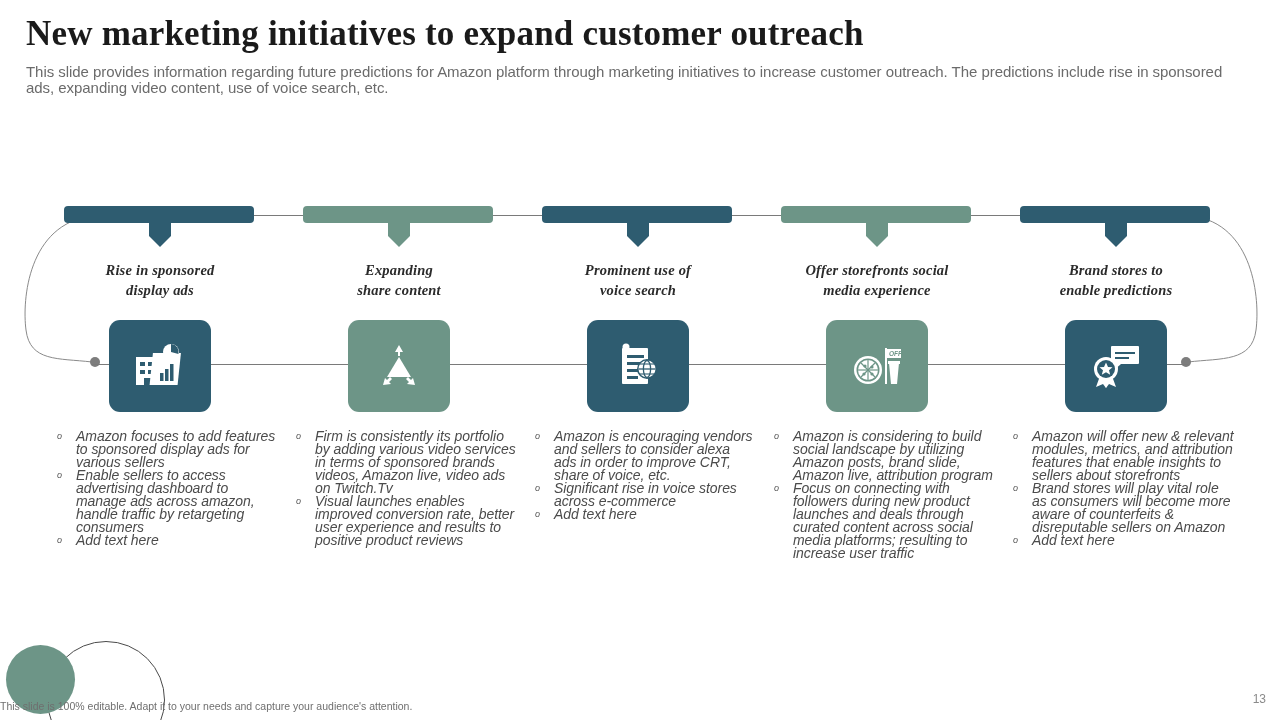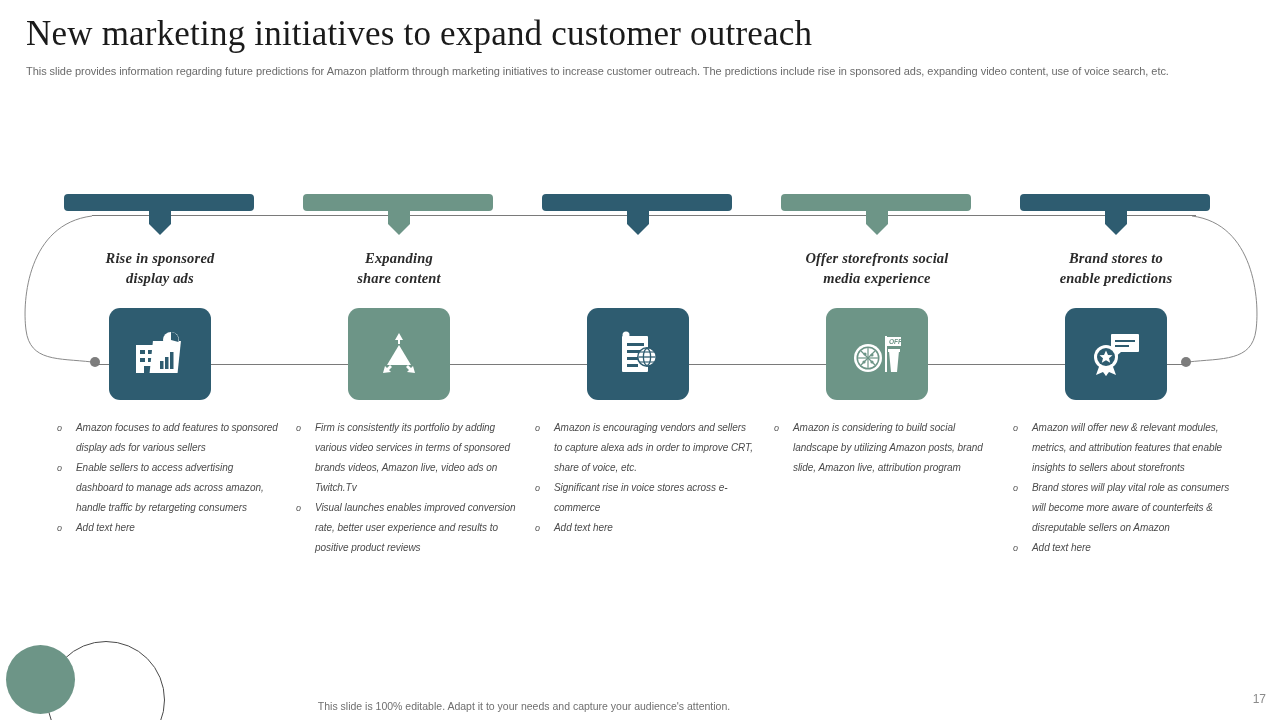--- a/index.html
+++ b/index.html
@@ -15,31 +15,31 @@
     background: #ffffff;
   }
 
   
   .title {
     position: absolute;
     left: 26px; top: 12px;
     width: 1230px;
     font-family: "Liberation Serif", serif;
     font-size: 35px;
-    font-weight: 400;
+    font-weight: 700;
     color: #1a1a1a;
     letter-spacing: 0.2px;
     line-height: 44px;
     white-space: nowrap;
   }
   .subtitle {
     position: absolute;
     left: 26px; top: 64px;
     width: 1200px;
-    font-size: 11px;
+    font-size: 15px;
     line-height: 15.5px;
     color: #6b6b6b;
     letter-spacing: -0.05px;
   }
 
   
   .arc-svg {
     position: absolute;
     left: 0; top: 0;
     width: 1280px; height: 720px;
@@ -56,21 +56,21 @@
   .rail-icons {
     position: absolute;
     top: 364px;
     height: 1px;
     background: #7a7a7a;
   }
 
   
   .col {
     position: absolute;
-    top: 138px;
+    top: 150px;
     width: 236px;
     font-style: italic;
   }
 
   .tab-wrap {
     position: relative;
     height: 55px;
     width: 236px;
   }
   .tab-bar {
@@ -129,22 +129,22 @@
     position: absolute;
     top: 280px;
     left: 6px;
     width: 230px;
     list-style: none;
   }
   .bullets li {
     position: relative;
     padding-left: 28px;
     margin-bottom: 0px;
-    font-size: 10px;
-    line-height: 20px;
+    font-size: 14px;
+    line-height: 13px;
     color: #4b4b4b;
     letter-spacing: -0.05px;
   }
   .bullets li::before {
     content: "o";
     position: absolute;
     left: 9px; top: 0;
     font-size: 9px;
     color: #555;
   }
@@ -163,21 +163,21 @@
     width: 118px; height: 118px;
     border-radius: 50%;
     border: 1px solid #4a4a4a;
     background: transparent;
   }
 
   .footer-note {
     position: absolute;
     left: 0; top: 700px;
     width: 1048px;
-    text-align: center;
+    text-align: left;
     font-size: 10.5px;
     color: #6f6f6f;
   }
   .page-num {
     position: absolute;
     right: 14px; top: 692px;
     font-size: 12px;
     color: #8a8a8a;
   }
 </style>
@@ -265,40 +265,44 @@
   </div>
 
   <div class="col" style="left:520px;">
     <div class="tab-wrap">
       <div class="tab-bar" style="background:#2e5c70;"></div>
       <div class="tab-stem">
         <div class="shaft" style="background:#2e5c70;"></div>
         <div class="point" style="border-top-color:#2e5c70;"></div>
       </div>
     </div>
+    <div class="col-head">
+      <span>Prominent use of</span><br>
+      <span>voice search</span>
+    </div>
     <div class="icon-box" style="background:#2e5c70;">
       <span>
         <svg width="48" height="48" viewBox="0 0 48 48">
           <rect x="8" y="6" width="26" height="36" rx="1" fill="#ffffff"></rect>
           <rect x="13" y="13" width="17" height="3" fill="#2e5c70"></rect>
           <rect x="13" y="20" width="17" height="3" fill="#2e5c70"></rect>
           <rect x="13" y="27" width="17" height="3" fill="#2e5c70"></rect>
           <rect x="13" y="34" width="11" height="3" fill="#2e5c70"></rect>
           <circle cx="12" cy="5" r="3.5" fill="#ffffff"></circle>
           <circle cx="33" cy="27" r="10" fill="#2e5c70"></circle>
           <circle cx="33" cy="27" r="8.5" fill="#ffffff"></circle>
           <ellipse cx="33" cy="27" rx="3.6" ry="8.5" fill="none" stroke="#2e5c70" stroke-width="1.3"></ellipse>
           <line x1="24.5" y1="27" x2="41.5" y2="27" stroke="#2e5c70" stroke-width="1.3"></line>
           <line x1="26" y1="22" x2="40" y2="22" stroke="#2e5c70" stroke-width="1.1"></line>
           <line x1="26" y1="32" x2="40" y2="32" stroke="#2e5c70" stroke-width="1.1"></line>
         </svg>
       </span>
     </div>
     <ul class="bullets">
-      <li>Amazon is encouraging vendors and sellers to capture alexa ads in order to improve CRT, share of voice, etc.</li>
+      <li>Amazon is encouraging vendors and sellers to consider alexa ads in order to improve CRT, share of voice, etc.</li>
       <li>Significant rise in voice stores across e-commerce</li>
       <li>Add text here</li>
     </ul>
   </div>
 
   <div class="col" style="left:759px;">
     <div class="tab-wrap">
       <div class="tab-bar" style="background:#6d9587;"></div>
       <div class="tab-stem">
         <div class="shaft" style="background:#6d9587;"></div>
@@ -326,20 +330,21 @@
           <rect x="34" y="4" width="2" height="36" fill="#ffffff"></rect>
           <path d="M 36 5 L 50 5 L 50 14 L 36 14 Z" fill="#ffffff"></path>
           <text x="38" y="12" font-family="Liberation Sans, sans-serif" font-size="6.5" font-weight="700" fill="#6d9587">OFFER</text>
           <path d="M 38 19 L 48 19 L 46 40 L 40 40 Z" fill="#ffffff"></path>
           <rect x="37" y="17" width="12" height="3" fill="#ffffff"></rect>
         </svg>
       </span>
     </div>
     <ul class="bullets">
       <li>Amazon is considering to build social landscape by utilizing Amazon posts, brand slide, Amazon live, attribution program</li>
+      <li>Focus on connecting with followers during new product launches and deals through curated content across social media platforms; resulting to increase user traffic</li>
     </ul>
   </div>
 
   <div class="col" style="left:998px;">
     <div class="tab-wrap">
       <div class="tab-bar" style="background:#2e5c70;"></div>
       <div class="tab-stem">
         <div class="shaft" style="background:#2e5c70;"></div>
         <div class="point" style="border-top-color:#2e5c70;"></div>
       </div>
@@ -367,15 +372,15 @@
       <li>Amazon will offer new &amp; relevant modules, metrics, and attribution features that enable insights to sellers about storefronts</li>
       <li>Brand stores will play vital role as consumers will become more aware of counterfeits &amp; disreputable sellers on Amazon</li>
       <li>Add text here</li>
     </ul>
   </div>
 
   <div class="circle-outline"></div>
   <div class="circle-fill"></div>
 
   <div class="footer-note">This slide is 100% editable. Adapt it to your needs and capture your audience's attention.</div>
-  <div class="page-num">17</div>
+  <div class="page-num">13</div>
 
 </div>
 
 </body></html>

